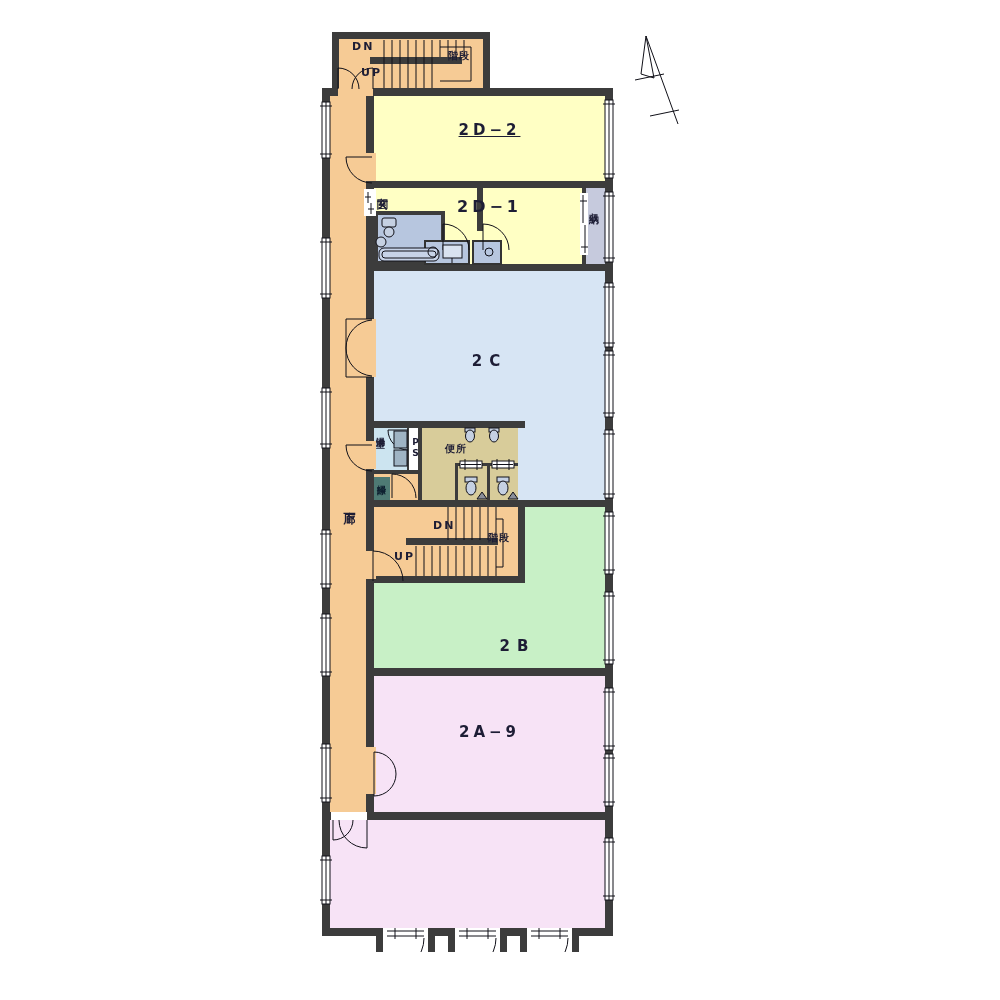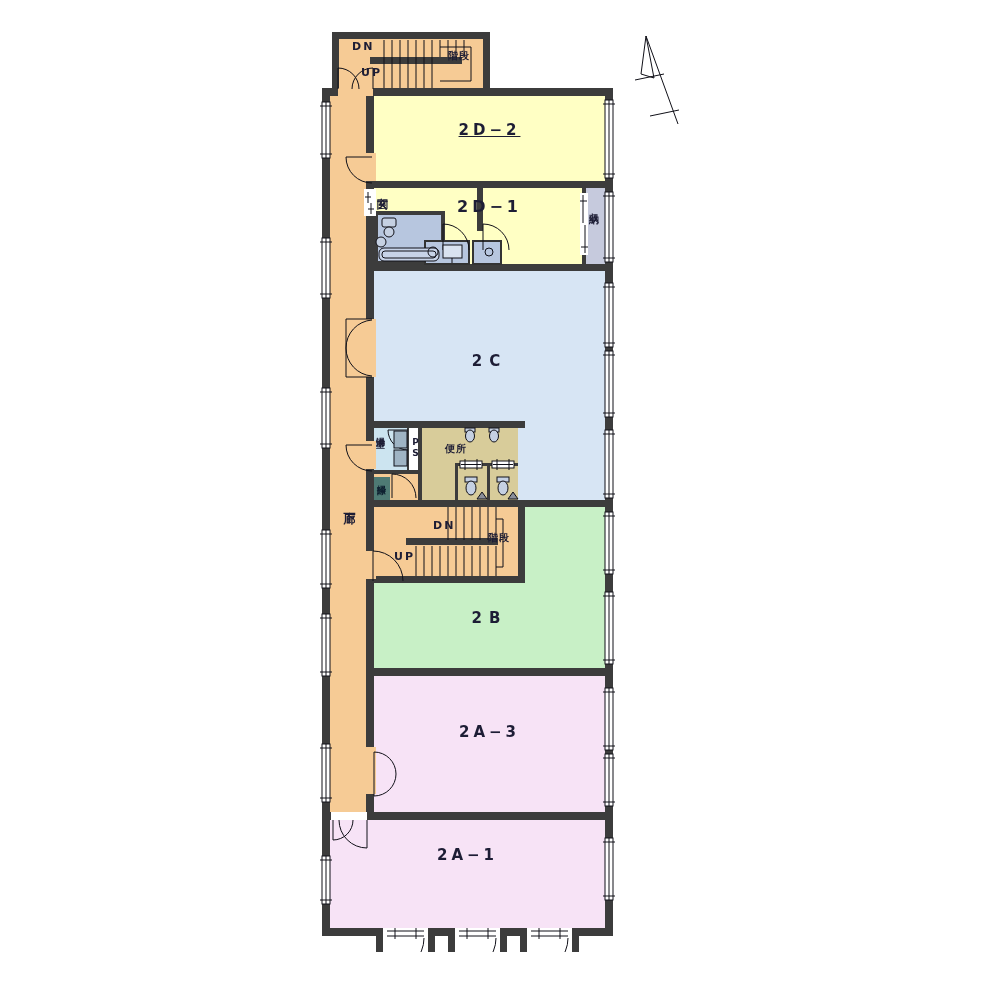--- a/index.html
+++ b/index.html
@@ -313,16 +313,15 @@
   <div class="lbl vert xs" style="left:410px;top:437px;">PS</div>
   <div class="lbl sm" style="left:445px;top:444px;">便所</div>
   <div class="lbl vert xs" style="left:376px;top:478px;color:#0e2030;">掃除</div>
 
   <div class="lbl vert" style="left:343px;top:502px;font-size:12px;">廊下</div>
 
   <div class="lbl sm" style="left:433px;top:520px;font-size:11px;letter-spacing:2px;">DN</div>
   <div class="lbl sm" style="left:394px;top:551px;font-size:11px;letter-spacing:2px;">UP</div>
   <div class="lbl sm" style="left:488px;top:533px;">階段</div>
 
-  <div class="lbl rm" style="left:374px;top:611px;width:231px;letter-spacing:7px;">2B</div>
-  <div class="lbl rm" style="left:374px;top:725px;width:231px;">2A−3</div>
-  <div class="lbl rm" style="left:330px;top:848px;width:275px;">2A−1</div>
+  <div class="lbl rm" style="left:374px;top:639px;width:231px;letter-spacing:7px;padding-left:28px;">2B</div>
+  <div class="lbl rm" style="left:374px;top:725px;width:231px;">2A−9</div>
 </div>
 
 </body></html>

